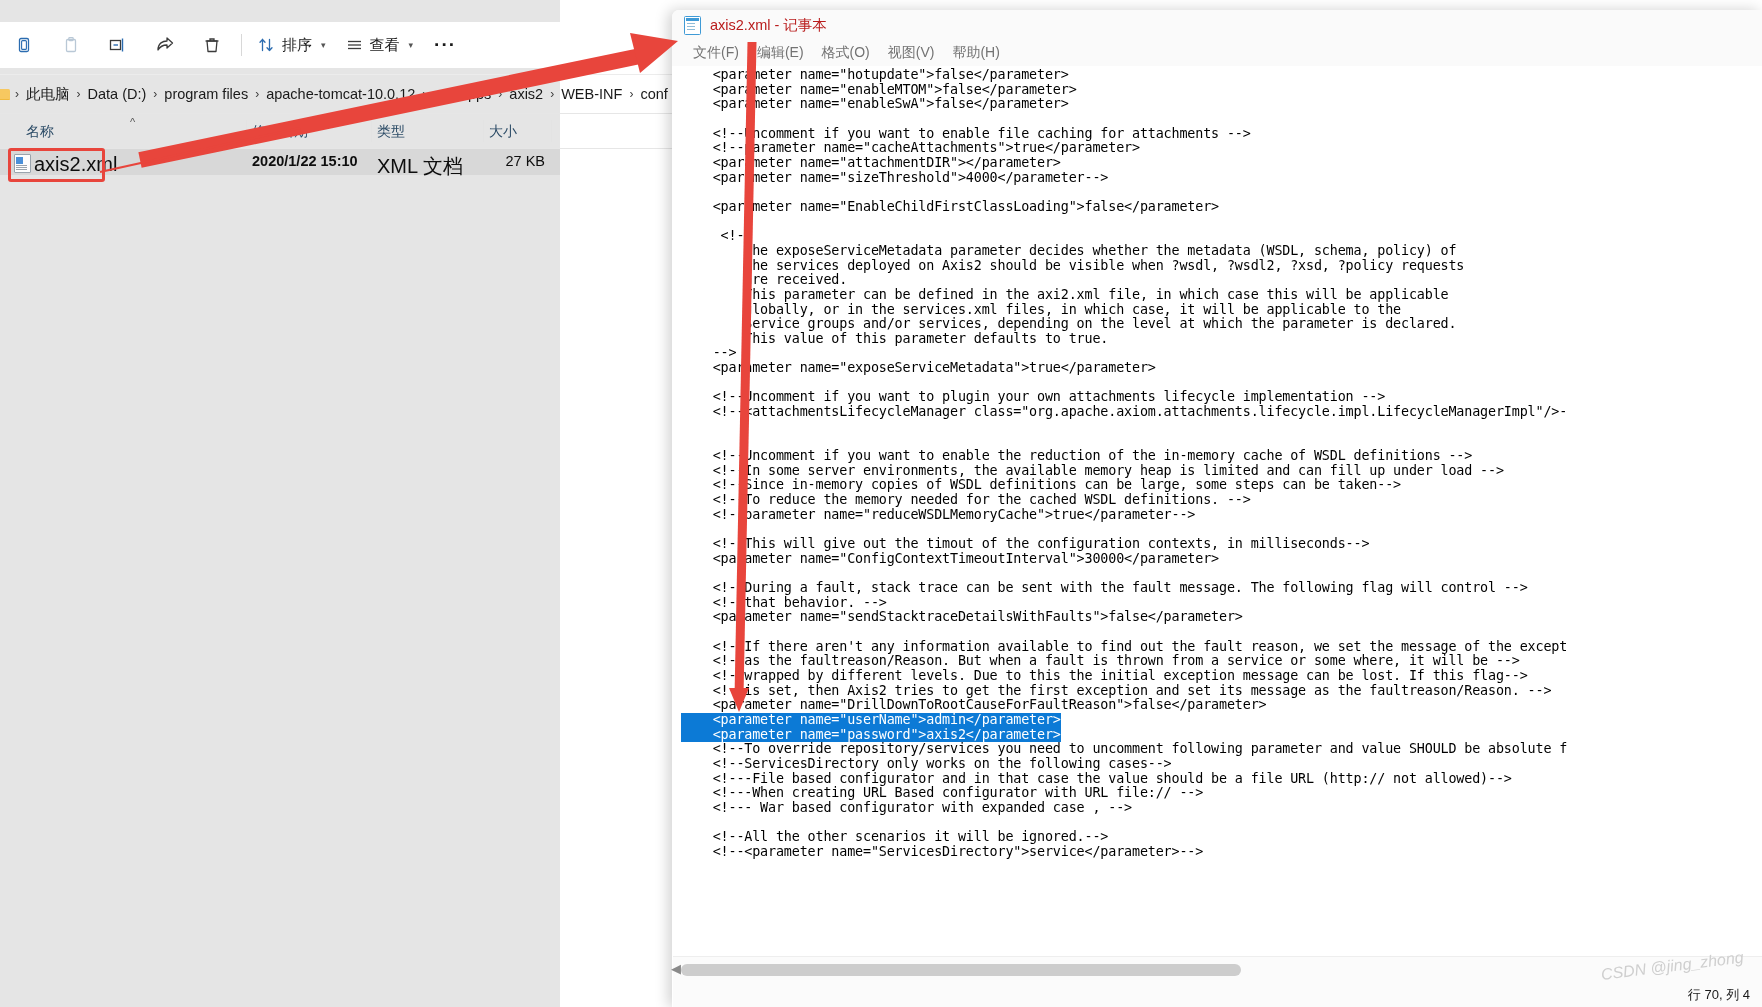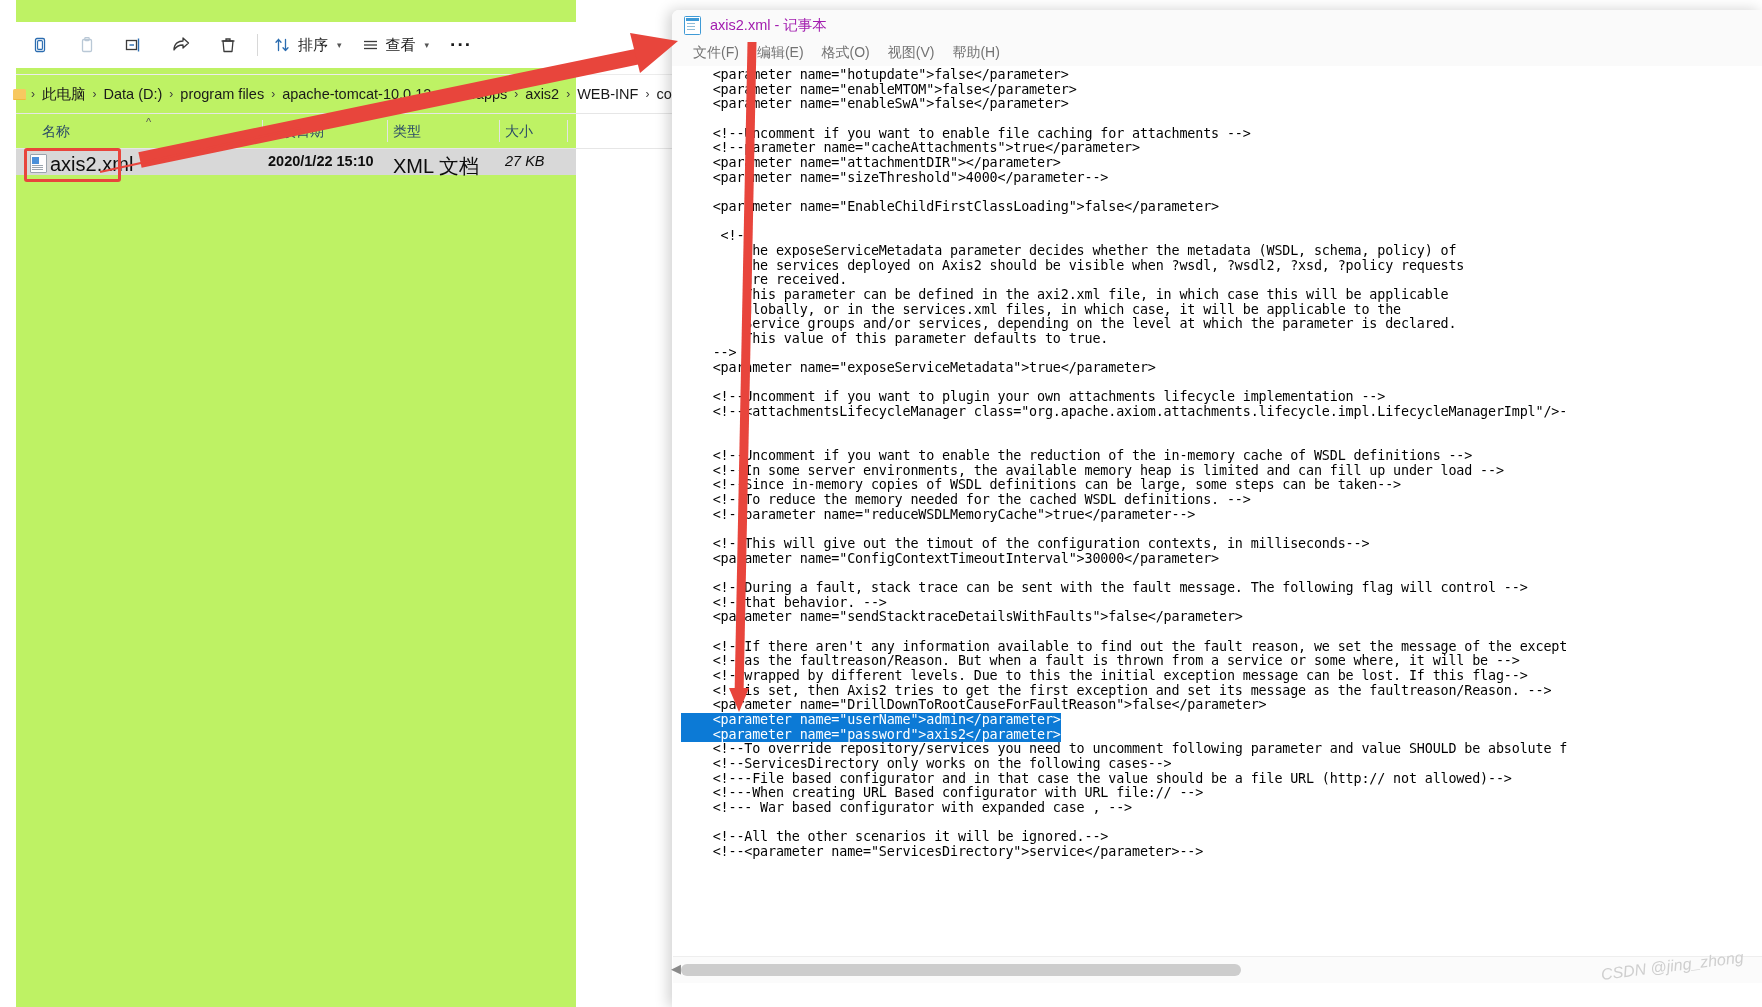--- a/index.html
+++ b/index.html
@@ -6,22 +6,22 @@
   body{
     width:1762px;height:1007px;
     background:#ffffff;
     font-family:"Liberation Sans", sans-serif;
     overflow:hidden;
     position:relative;
   }
 
   
   #explorer{
-    position:absolute;left:16px;top:0;width:560px;height:1007px;
-    background:#bef264;
+    position:absolute;left:0;top:0;width:560px;height:1007px;
+    background:#e5e5e5;
   }
   #explorer-toolbar{
     position:absolute;left:0;top:22px;width:672px;height:46px;
     display:flex;align-items:center;gap:0px;
     background:#ffffff;
   }
   .tb-btn{
     width:47px;height:40px;display:flex;align-items:center;justify-content:center;
     cursor:default;
   }
@@ -68,21 +68,21 @@
     background:#d8d8d8;
   }
   #file-row .fname{position:absolute;left:34px;top:4px;font-size:20px;color:#0e0e0e;}
   #file-icon{position:absolute;left:14px;top:5px;width:15px;height:17px;
     background:#fdfdfd;border:1px solid #9aa4ad;border-radius:1px;}
   #file-icon::before{content:"";position:absolute;left:1px;top:2px;width:7px;height:7px;background:#4a90d9;}
   #file-icon::after{content:"";position:absolute;left:1px;top:10px;width:11px;height:1px;
     box-shadow:0 2px 0 #9aa4ad, 0 4px 0 #9aa4ad;background:#9aa4ad;}
   #file-row .fdate{position:absolute;left:252px;top:4px;font-size:14.5px;color:#0e0e0e;font-weight:bold;}
   #file-row .ftype{position:absolute;left:377px;top:4px;font-size:20px;color:#0e0e0e;}
-  #file-row .fsize{position:absolute;left:489px;top:4px;font-size:14.5px;color:#0e0e0e;width:56px;font-style:italic;}
+  #file-row .fsize{position:absolute;left:489px;top:4px;font-size:14.5px;color:#0e0e0e;text-align:right;width:56px;}
 
   #file-redbox{
     position:absolute;left:8px;top:148px;width:91px;height:28px;
     border:3px solid #e8453c;border-radius:3px;pointer-events:none;
   }
 
   
   #notepad{
     position:absolute;left:672px;top:10px;width:1090px;height:997px;
     background:#ffffff;
@@ -91,21 +91,21 @@
   }
   #np-titlebar{
     position:absolute;left:0;top:0;width:1090px;height:30px;
     display:flex;align-items:center;padding-left:12px;gap:9px;
     background:#fafafa;border-top-left-radius:7px;
   }
   #np-icon{width:15px;height:17px;background:#ffffff;border:1.5px solid #3f9ad6;border-radius:1.5px;position:relative;}
   #np-icon::before{content:"";position:absolute;left:1px;top:1px;right:1px;height:3px;background:#3f9ad6;}
   #np-icon::after{content:"";position:absolute;left:2px;top:6px;width:8px;height:1px;background:#8fbcd8;
     box-shadow:0 3px 0 #8fbcd8, 0 6px 0 #8fbcd8;}
-  #np-title{font-size:14.5px;color:#a21caf;}
+  #np-title{font-size:14.5px;color:#b91c1c;}
   #np-menubar{
     position:absolute;left:0;top:30px;width:1090px;height:26px;
     display:flex;align-items:center;padding-left:12px;gap:0px;background:#fafafa;
   }
   .np-menu{font-size:14px;color:#737373;padding:2px 9px;}
 
   #np-textarea{
     position:absolute;left:1px;top:56px;width:1089px;height:889px;
     background:#ffffff;overflow:hidden;
   }
@@ -317,20 +317,23 @@
     &lt;!--All the other scenarios it will be ignored.--&gt;
     &lt;!--&lt;parameter name="ServicesDirectory"&gt;service&lt;/parameter&gt;--&gt;</span></div>
 
   </div>
 
   <div id="np-hscroll">
     <span class="larr">◀</span>
     <div class="thumb"></div>
   </div>
 
+  <div id="np-statusbar">
+    <div id="np-status-text">行 70, 列 4</div>
+  </div>
 </div>
 
 <svg id="ann-layer" viewBox="0 0 1762 1007">
 
   <g>
     <line x1="140" y1="160" x2="645" y2="55" stroke="#e8453c" stroke-width="16" stroke-linecap="butt"></line>
     <polygon points="678,41 630,33 640,73" fill="#e8453c"></polygon>
   </g>
 
   <g>

